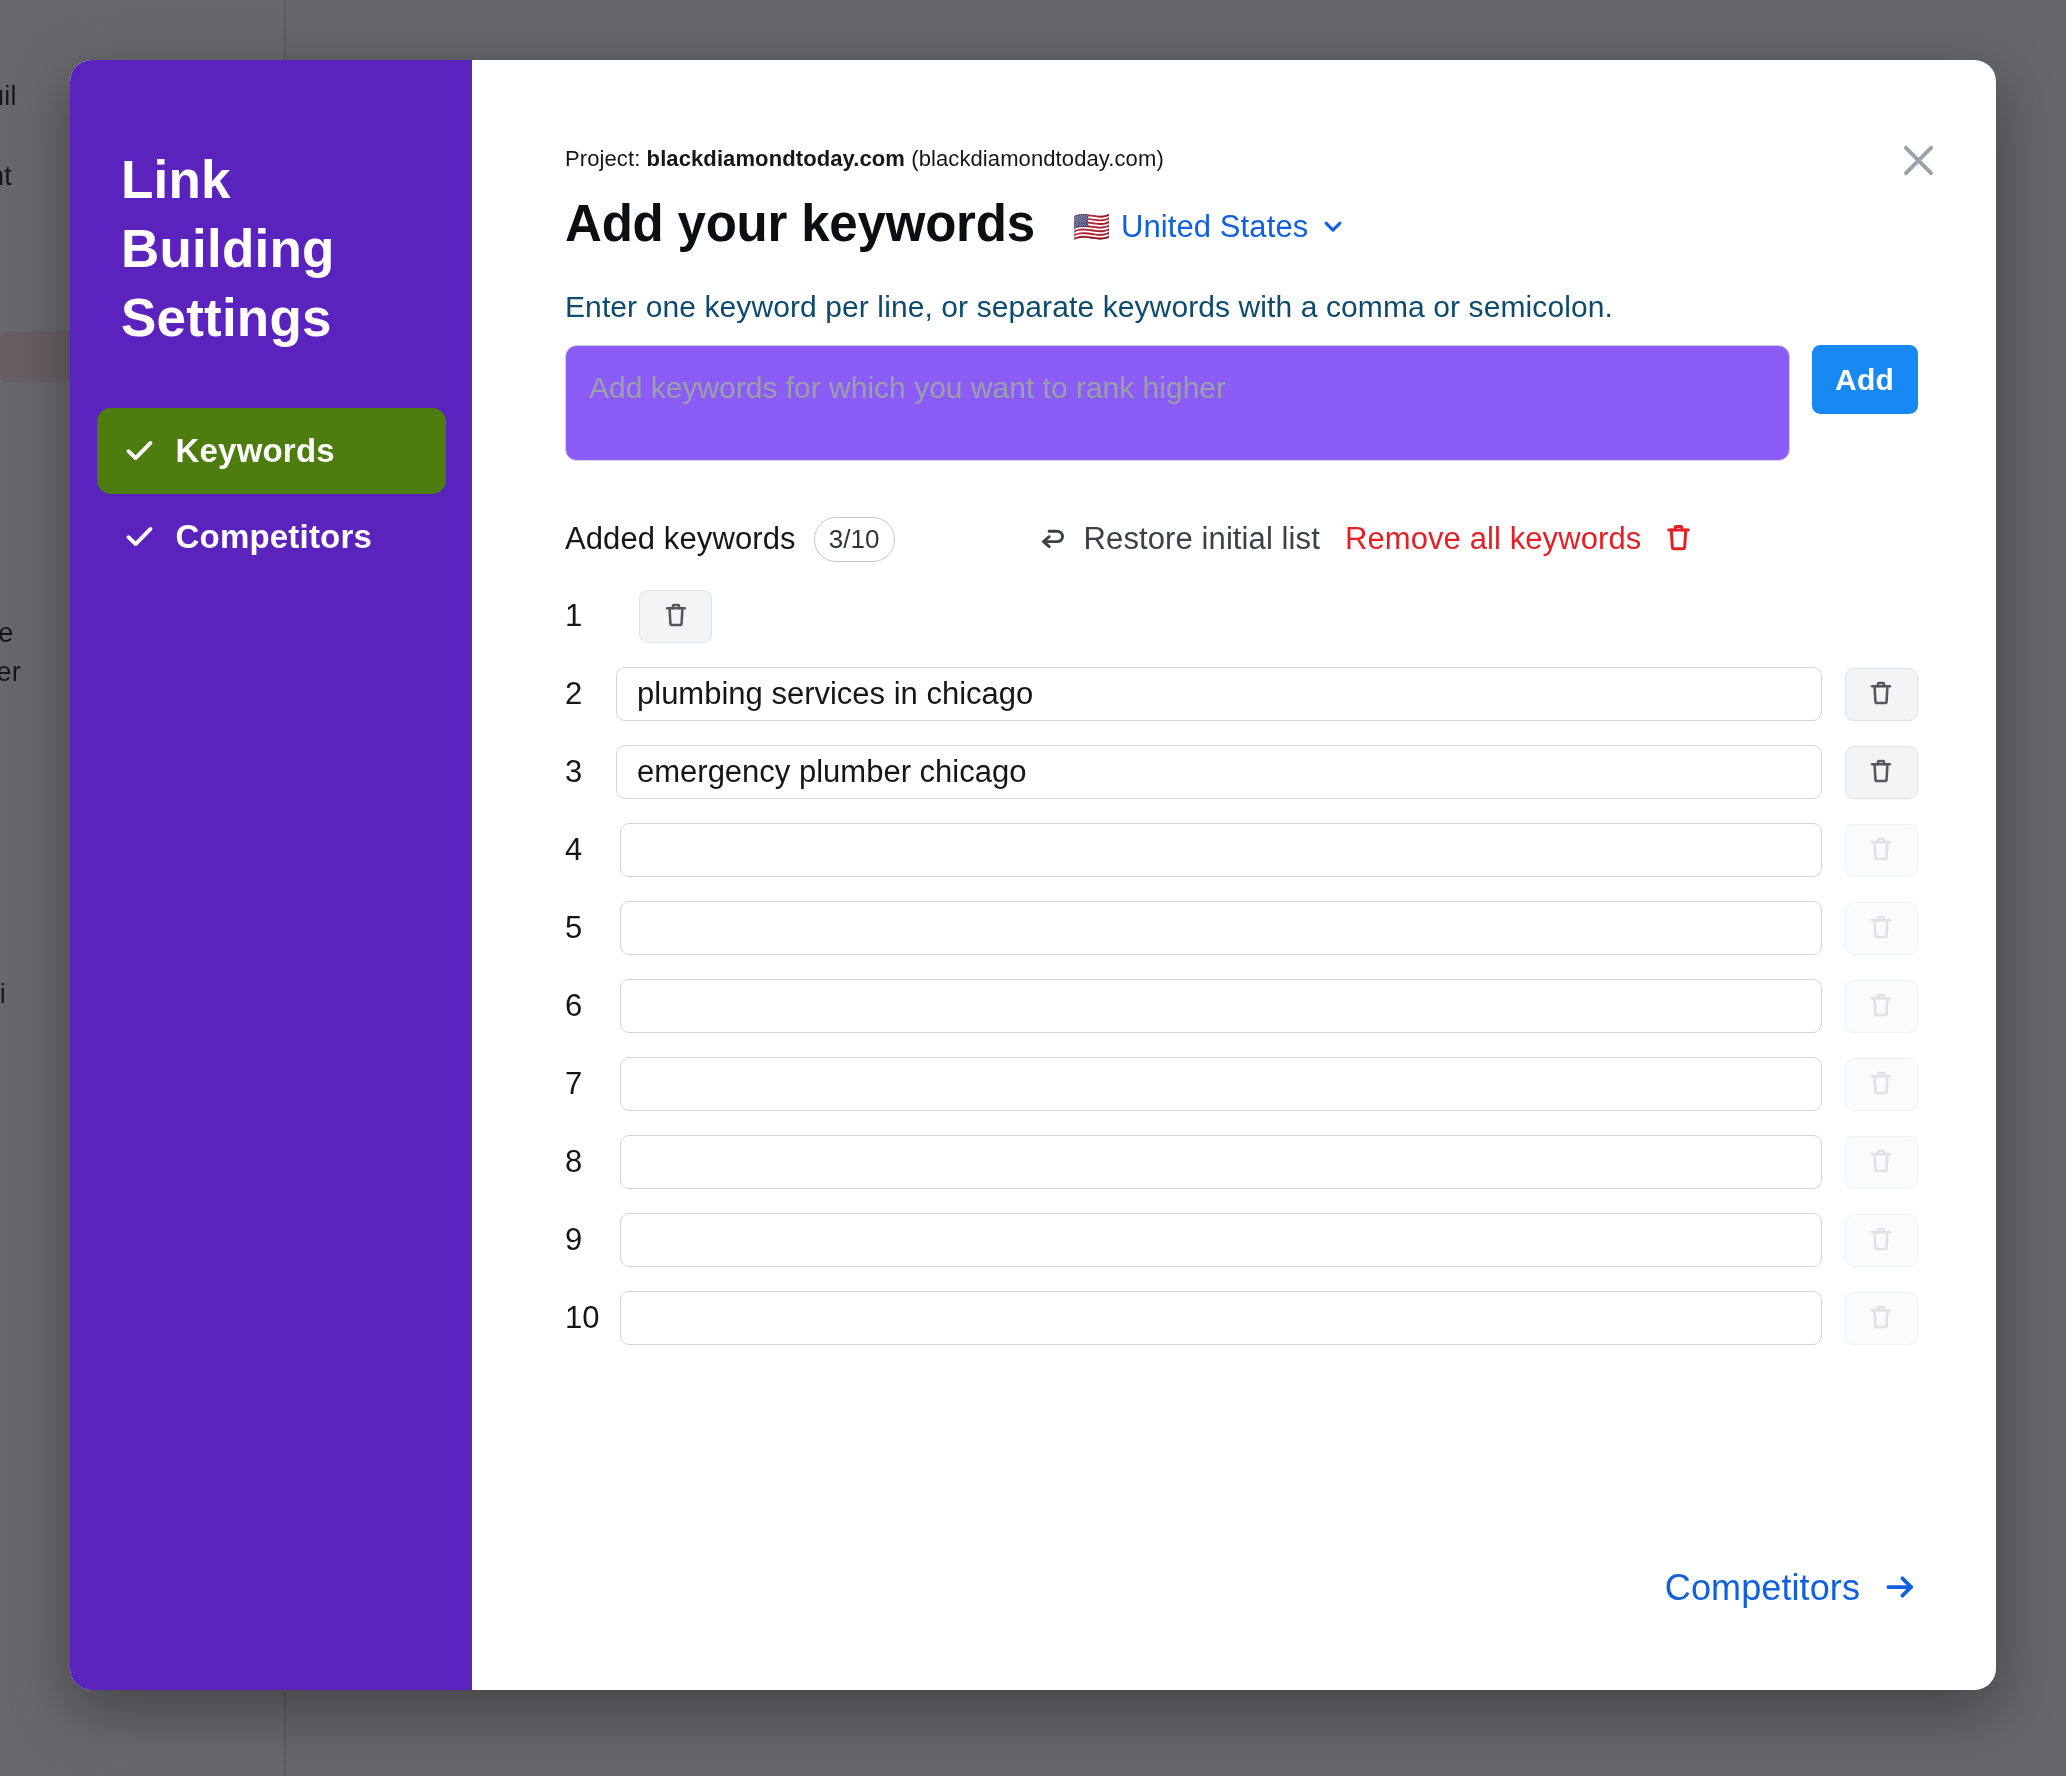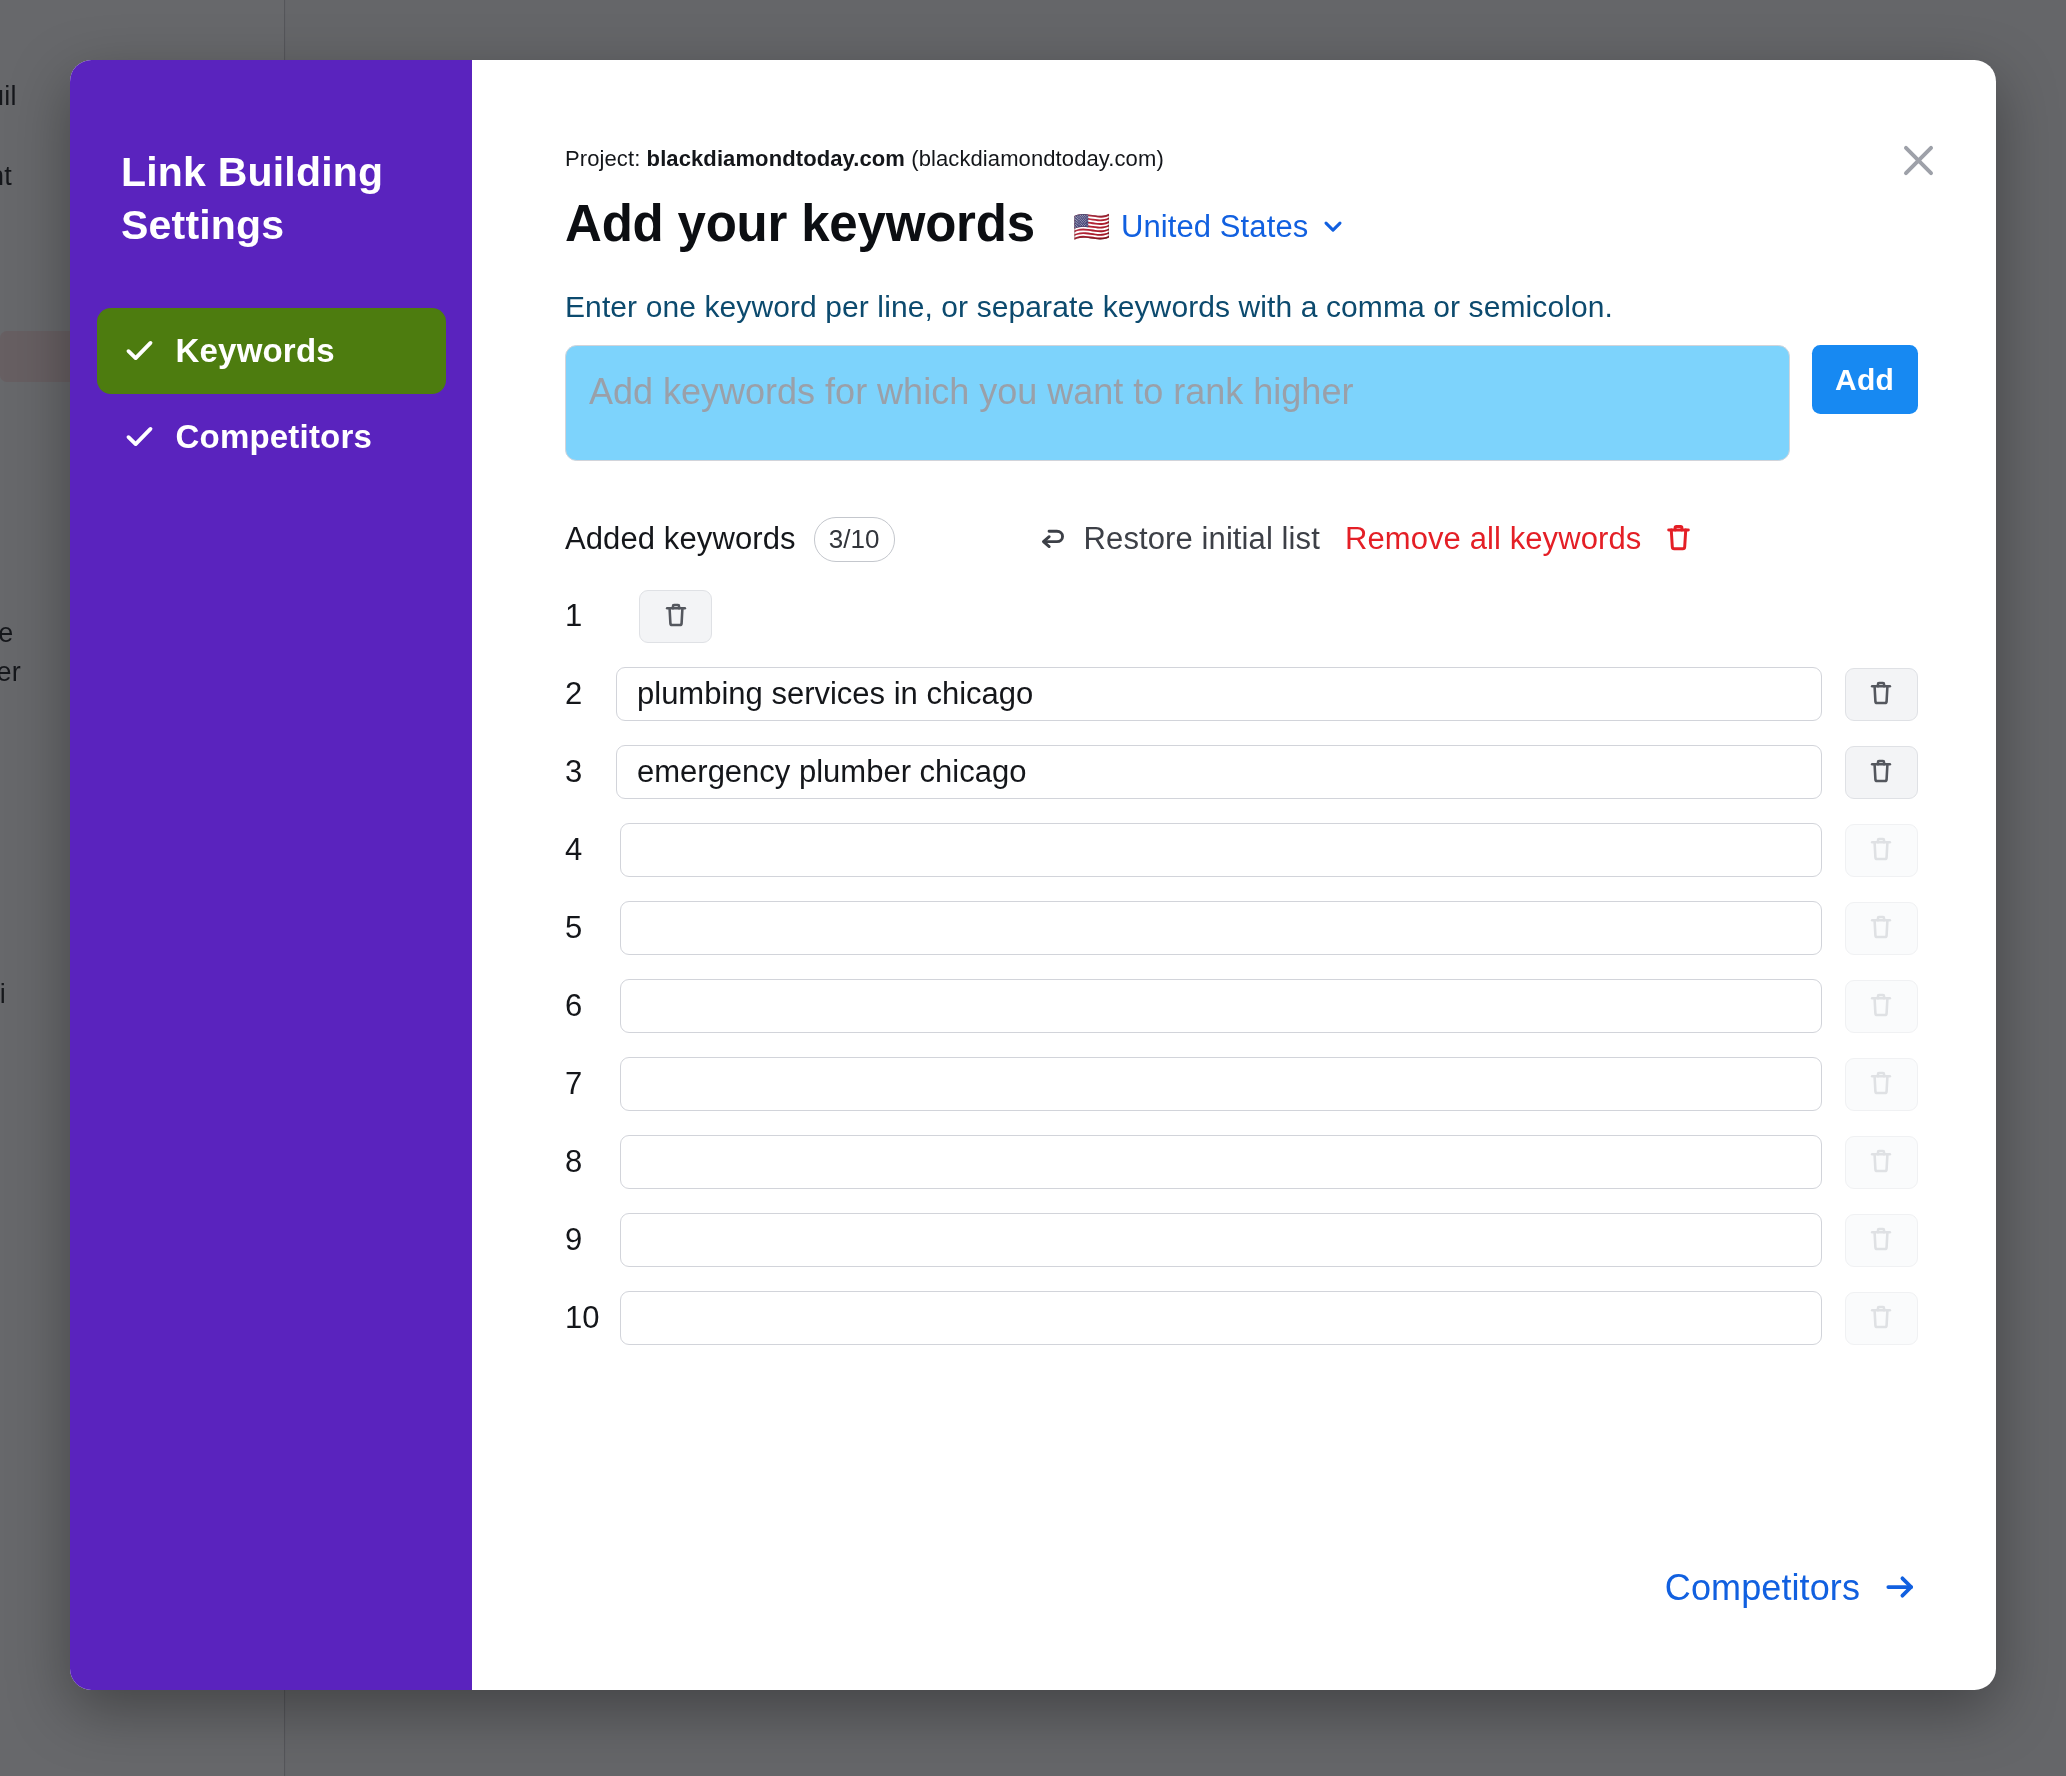--- a/index.html
+++ b/index.html
@@ -71,21 +71,21 @@
   
   #side-panel {
     width: 402px;
     flex: 0 0 402px;
     background: #5A23BE;
     padding: 86px 0 0 0;
     position: relative;
   }
   #side-title {
     color: #fff;
-    font-size: 41px;
+    font-size: 53px;
     font-weight: bold;
     line-height: 1.30;
     padding: 0 51px;
     letter-spacing: 0.2px;
   }
   #side-nav {
     margin-top: 55px;
     padding: 0 26.5px;
   }
   .side-item {
@@ -170,26 +170,26 @@
     display: flex;
     align-items: flex-start;
     gap: 21.5px;
   }
   #keyword-textarea {
     width: 1225px;
     height: 116px;
     border: 1.7px solid #d2d4da;
     border-radius: 11.6px;
     font-family: "Liberation Sans", sans-serif;
-    font-size: 36px;
+    font-size: 30px;
     color: #14161a;
     padding: 25px 23px;
     resize: none;
     outline: none;
-    background: #7dd3fc;
+    background: #8b5cf6;
   }
   #keyword-textarea::placeholder { color: #9aa0a9; }
   #add-button {
     width: 106px;
     height: 69px;
     border: none;
     border-radius: 8.3px;
     background: #1789f2;
     color: #ffffff;
     font-family: "Liberation Sans", sans-serif;

